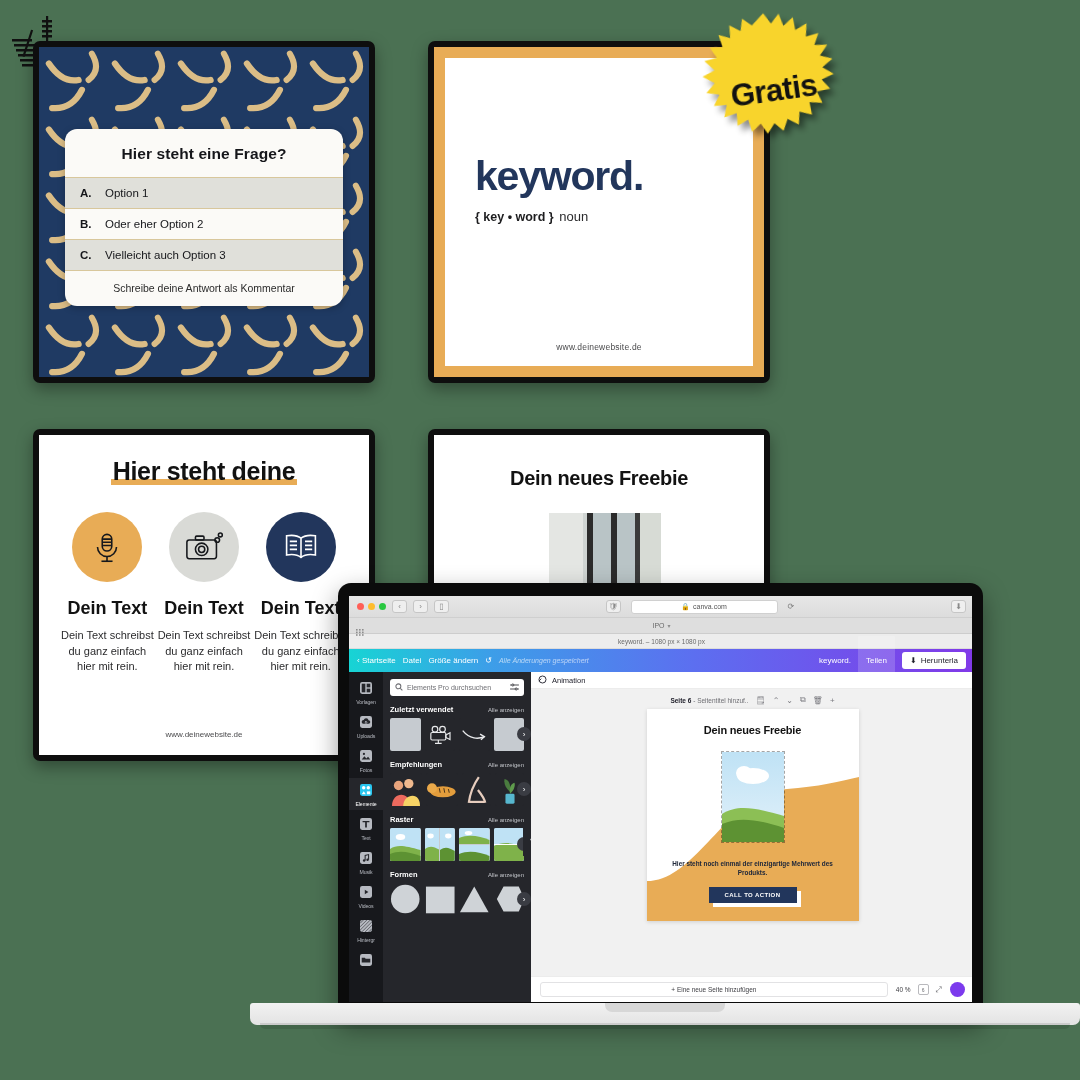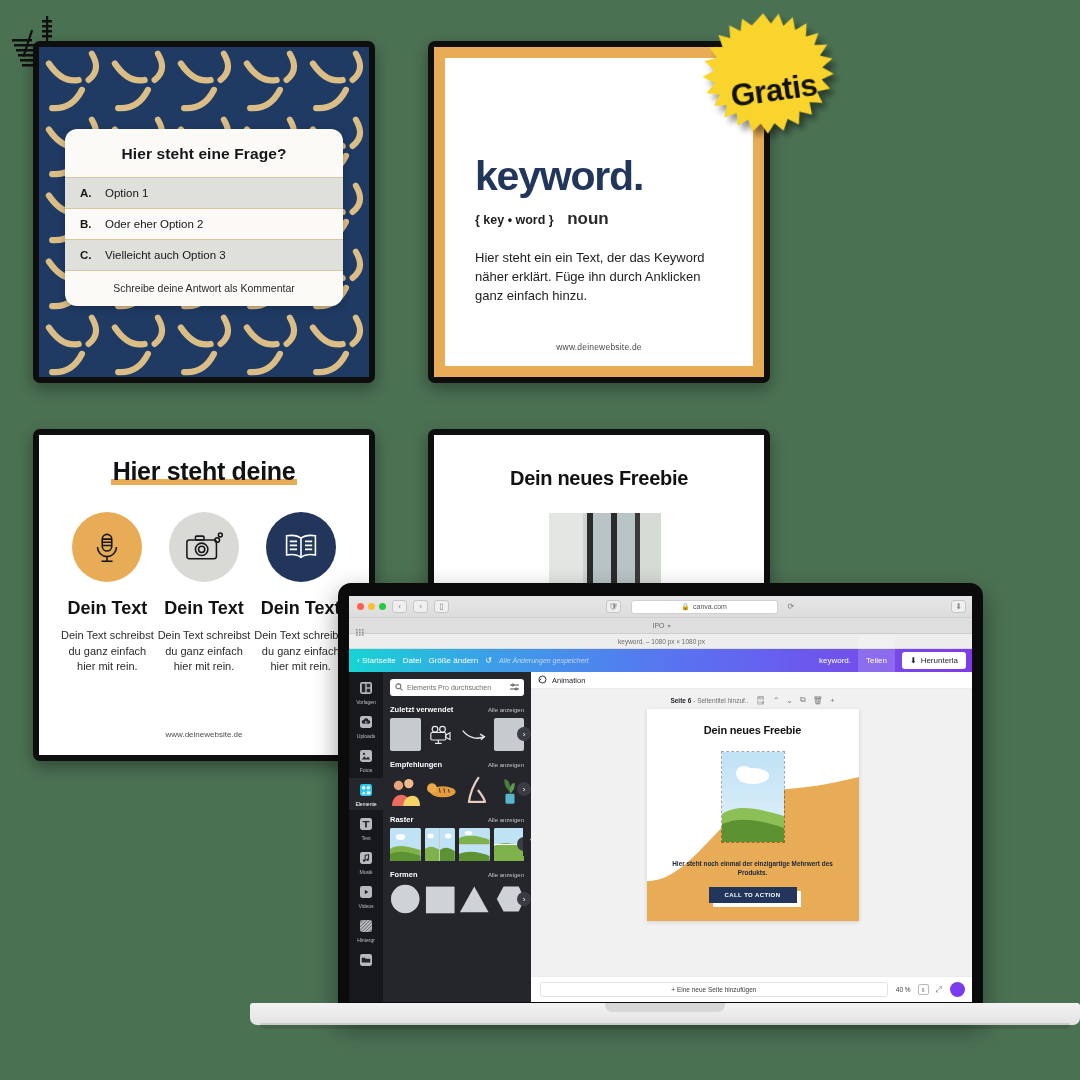--- a/index.html
+++ b/index.html
@@ -51,21 +51,21 @@
     font-size: 10.5px; color: #2b2b2b; padding: 11px 6px 12px;
   }
 
   
   #card-keyword { left: 428px; top: 41px; width: 342px; height: 342px; }
   .kw-border { position:absolute; inset:0; background:#e8ac56; padding: 11px; }
   .kw-sheet { width:100%; height:100%; background:#fff; padding: 26px 30px; position:relative; display:flex; flex-direction:column; }
   .kw-title { font-size: 41px; font-weight: 700; color:#22365c; letter-spacing:-1.2px; margin-top: 72px; line-height:1; }
   .kw-phon { margin-top: 12px; font-size: 12.5px; color:#1d1d1f; }
   .kw-phon b { font-weight: 700; }
-  .kw-phon span { margin-left: 10px; font-size: 17px; color:#2a2a2c;font-weight:bold; }
+  .kw-phon span { margin-left: 2px; font-size: 13px; color:#2a2a2c; }
   .kw-body { margin-top: 19px; font-size: 13px; line-height: 1.48; color:#1d1d1f; max-width: 252px; }
   .kw-url { position:absolute; left:0; right:0; bottom: 14px; text-align:center; font-size: 8.5px; color:#4b4b4d; letter-spacing:.2px; }
 
   
   #gratis-badge {
     position: absolute; left: 694px; top: 11px; width: 160px; height: 160px;
     z-index: 9; transform: rotate(-8deg);
     filter: drop-shadow(4px 6px 3px rgba(0,0,0,.45));
   }
   #gratis-badge .label {
@@ -248,21 +248,20 @@
 
   <div class="card" id="card-keyword">
     <div class="card-inner">
       <div class="kw-border">
         <div class="kw-sheet">
           <div class="kw-title">keyword.</div>
           <div class="kw-phon">
             <b>{ key • word }</b>
             <span>noun</span>
           </div>
-          <div class="kw-body">Hier steht ein ein Text, der das Keyword näher erklärt. Füge ihn durch Anklicken ganz einfach hinzu.</div>
           <div class="kw-url">www.deinewebsite.de</div>
         </div>
       </div>
     </div>
   </div>
 
   <div id="gratis-badge">
     <svg viewBox="0 0 200 200" width="160" height="160">
       <polygon fill="#f8d42c" points="100,2 108,16 119,5 123,21 136,12 137,28 152,22 149,38 165,36 158,50 174,52 163,64 178,70 164,79 177,89 161,94 170,107 153,108 158,123 142,120 143,136 128,130 125,146 112,137 105,151 95,140 85,152 78,138 66,147 63,131 49,137 50,121 34,124 39,109 23,108 32,95 16,91 28,80 14,70 30,64 19,51 35,49 28,35 44,37 41,21 55,27 56,11 69,20 73,5 84,15"></polygon>
     </svg>

